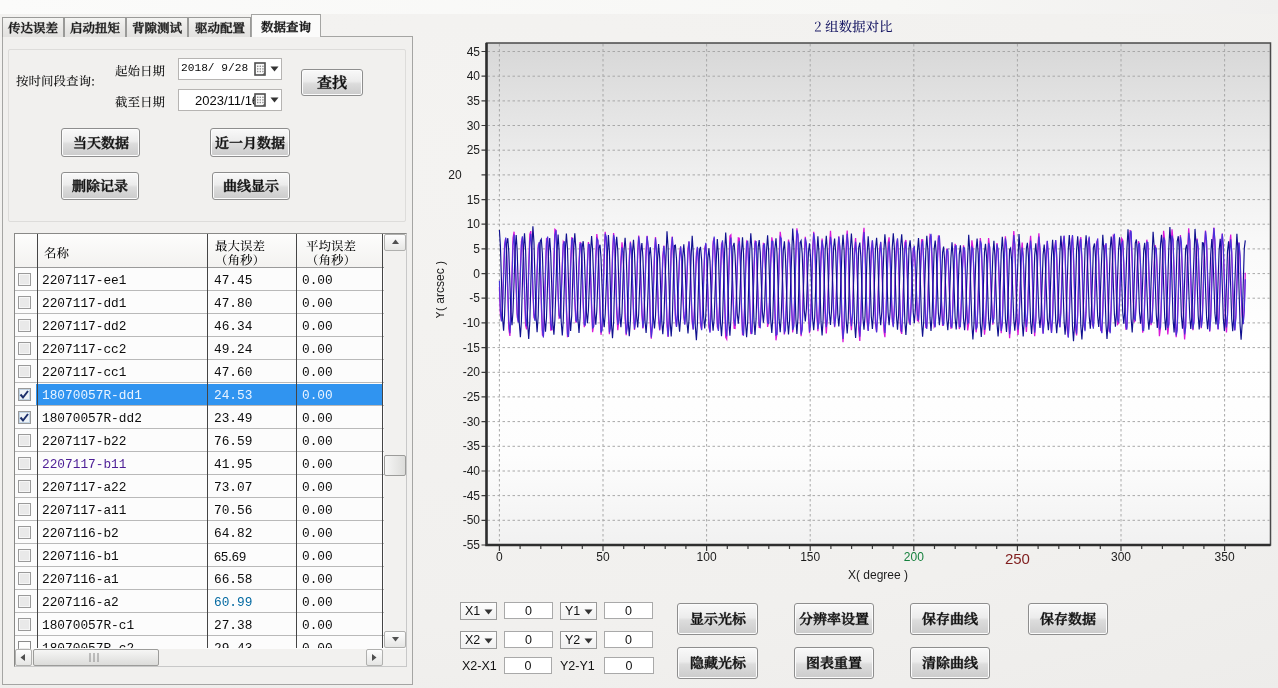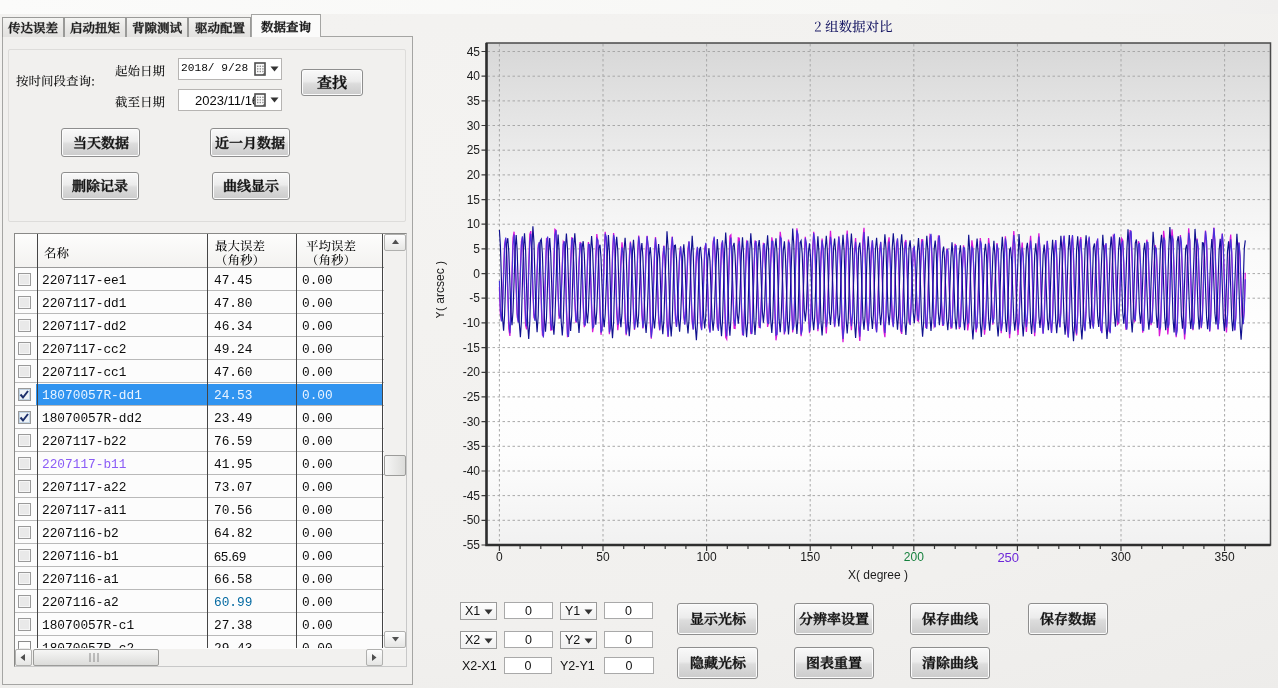--- a/index.html
+++ b/index.html
@@ -223,21 +223,21 @@
     <rect x="1.5" y="1.5" width="10" height="10" fill="none" stroke="#f6f6f6" stroke-width="1"></rect>
   </svg>
 <div class="abs" style="left:42px;top:434px;font-family:'Liberation Mono',monospace;font-size:12.8px;color:#0c0c0c">2207117-b22</div>
 <div class="abs" style="left:214px;top:434px;font-family:'Liberation Mono',monospace;font-size:12.8px;color:#0c0c0c">76.59</div>
 <div class="abs" style="left:302px;top:434px;font-family:'Liberation Mono',monospace;font-size:12.8px;color:#0c0c0c">0.00</div>
 <div class="abs" style="left:15px;top:474px;width:369px;height:1px;background:#b9b9b9"></div>
 <svg class="abs" style="left:18px;top:457px" width="13" height="13">
     <rect x="0.5" y="0.5" width="12" height="12" fill="#e9e9e9" stroke="#9a9a9a"></rect>
     <rect x="1.5" y="1.5" width="10" height="10" fill="none" stroke="#f6f6f6" stroke-width="1"></rect>
   </svg>
-<div class="abs" style="left:42px;top:457px;font-family:'Liberation Mono',monospace;font-size:12.8px;color:#8b5cf6">2207117-b11</div>
+<div class="abs" style="left:42px;top:457px;font-family:'Liberation Mono',monospace;font-size:12.8px;color:#4c1d95">2207117-b11</div>
 <div class="abs" style="left:214px;top:457px;font-family:'Liberation Mono',monospace;font-size:12.8px;color:#0c0c0c">41.95</div>
 <div class="abs" style="left:302px;top:457px;font-family:'Liberation Mono',monospace;font-size:12.8px;color:#0c0c0c">0.00</div>
 <div class="abs" style="left:15px;top:497px;width:369px;height:1px;background:#b9b9b9"></div>
 <svg class="abs" style="left:18px;top:480px" width="13" height="13">
     <rect x="0.5" y="0.5" width="12" height="12" fill="#e9e9e9" stroke="#9a9a9a"></rect>
     <rect x="1.5" y="1.5" width="10" height="10" fill="none" stroke="#f6f6f6" stroke-width="1"></rect>
   </svg>
 <div class="abs" style="left:42px;top:480px;font-family:'Liberation Mono',monospace;font-size:12.8px;color:#0c0c0c">2207117-a22</div>
 <div class="abs" style="left:214px;top:480px;font-family:'Liberation Mono',monospace;font-size:12.8px;color:#0c0c0c">73.07</div>
 <div class="abs" style="left:302px;top:480px;font-family:'Liberation Mono',monospace;font-size:12.8px;color:#0c0c0c">0.00</div>
@@ -348,42 +348,42 @@
     <path d="M486.5 43 V545 H1270.5" fill="none" stroke="#2e2e2e" stroke-width="2.5"></path>
     <polyline points="499.4,287.1 500.4,314.3 501.5,321.0 502.5,303.1 503.6,271.3 504.6,244.3 505.7,238.2 506.7,256.5 507.8,295.2 508.8,329.0 509.9,336.0 510.9,312.2 512.0,271.5 513.0,238.1 514.1,231.7 515.1,256.2 516.2,290.2 517.2,317.0 518.3,321.6 519.3,301.2 520.4,268.0 521.4,241.5 522.4,237.5 523.5,258.3 524.5,294.6 525.6,325.4 526.6,329.4 527.7,304.3 528.7,264.8 529.8,234.4 530.8,231.1 531.9,256.8 532.9,294.2 534.0,317.6 535.0,319.7 536.1,299.1 537.1,268.1 538.2,245.0 539.2,243.5 540.3,264.5 541.3,305.2 542.4,334.9 543.4,336.1 544.4,308.3 545.5,267.8 546.5,238.6 547.6,238.1 548.6,266.5 549.7,300.6 550.7,330.1 551.8,330.0 552.8,300.2 553.9,258.4 554.9,229.4 556.0,230.3 557.0,260.7 558.1,296.6 559.1,318.0 560.2,316.8 561.2,293.7 562.3,262.5 563.3,241.6 564.4,243.4 565.4,266.9 566.4,310.6 567.5,337.1 568.5,334.1 569.6,303.4 570.6,263.1 571.7,237.2 572.7,241.0 573.8,272.2 574.8,302.4 575.9,322.7 576.9,319.2 578.0,293.9 579.0,261.8 580.1,242.0 581.1,246.1 582.2,271.8 583.2,306.8 584.3,327.1 585.3,322.3 586.4,295.1 587.4,261.8 588.4,242.1 589.5,247.6 590.5,275.1 591.6,310.1 592.6,332.2 593.7,325.3 594.7,293.5 595.8,255.6 596.8,234.1 597.9,241.7 598.9,274.0 600.0,312.9 601.0,334.8 602.1,326.2 603.1,292.2 604.2,253.0 605.2,231.8 606.3,241.1 607.3,275.5 608.4,314.0 609.4,334.3 610.4,324.5 611.5,290.6 612.5,252.6 613.6,233.0 614.6,243.5 615.7,277.8 616.7,313.6 617.8,330.1 618.8,320.5 619.9,290.6 620.9,258.1 622.0,242.2 623.0,252.5 624.1,282.7 625.1,318.8 626.2,335.1 627.2,323.7 628.3,291.4 629.3,257.2 630.4,241.6 631.4,253.6 632.5,286.3 633.5,314.7 634.5,330.0 635.6,317.3 636.6,284.2 637.7,250.2 638.7,235.5 639.8,248.9 640.8,282.4 641.9,314.7 642.9,328.5 644.0,314.9 645.0,281.8 646.1,248.9 647.1,235.7 648.2,250.0 649.2,283.3 650.3,324.9 651.3,338.8 652.4,322.6 653.4,285.8 654.5,250.3 655.5,237.1 656.5,254.0 657.6,291.0 658.6,319.8 659.7,330.4 660.7,315.8 661.8,284.7 662.8,255.6 663.9,245.6 664.9,260.8 666.0,292.0 667.0,325.8 668.1,337.0 669.1,318.4 670.2,281.1 671.2,247.1 672.3,236.6 673.3,255.8 674.4,293.3 675.4,318.8 676.5,326.7 677.5,310.9 678.5,280.7 679.6,254.0 680.6,246.7 681.7,263.0 682.7,293.3 683.8,317.1 684.8,324.2 685.9,306.8 686.9,275.2 688.0,248.2 689.0,241.7 690.1,259.6 691.1,296.6 692.2,323.1 693.2,329.1 694.3,310.8 695.3,279.2 696.4,253.0 697.4,247.6 698.5,266.3 699.5,296.9 700.5,324.3 701.6,329.4 702.6,309.1 703.7,275.4 704.7,248.3 705.8,243.8 706.8,264.6 707.9,297.7 708.9,327.3 710.0,331.6 711.0,308.1 712.1,270.7 713.1,241.6 714.2,237.9 715.2,261.9 716.3,299.6 717.3,326.8 718.4,329.6 719.4,306.4 720.5,270.9 721.5,244.1 722.5,241.8 723.6,265.5 724.6,305.6 725.7,337.3 726.7,339.2 727.8,310.1 728.8,267.3 729.9,236.0 730.9,234.9 732.0,264.4 733.0,301.2 734.1,328.2 735.1,328.5 736.2,302.0 737.2,264.4 738.3,237.9 739.3,238.2 740.4,265.1 741.4,308.0 742.5,334.4 743.5,333.4 744.5,305.5 745.6,267.4 746.6,241.4 747.7,243.1 748.7,271.3 749.8,308.8 750.8,334.0 751.9,331.6 752.9,303.1 754.0,265.3 755.0,240.5 756.1,243.5 757.1,272.4 758.2,306.2 759.2,328.0 760.3,324.7 761.3,298.2 762.4,264.2 763.4,242.8 764.5,246.6 765.5,273.5 766.5,305.2 767.6,326.9 768.6,322.2 769.7,293.9 770.7,258.6 771.8,237.3 772.8,242.6 773.9,271.3 774.9,315.5 776.0,340.3 777.0,333.2 778.1,298.2 779.1,256.2 780.2,231.9 781.2,239.7 782.3,275.0 783.3,314.0 784.4,334.5 785.4,327.0 786.5,295.9 787.5,259.6 788.5,239.6 789.6,247.6 790.6,279.0 791.7,311.2 792.7,332.4 793.8,322.9 794.8,288.2 795.9,248.9 796.9,228.2 798.0,238.4 799.0,273.4 800.1,317.3 801.1,336.3 802.2,325.9 803.2,292.2 804.3,255.2 805.3,236.7 806.4,247.7 807.4,281.7 808.5,315.2 809.5,333.2 810.5,321.3 811.6,286.5 812.6,249.4 813.7,231.8 814.7,244.4 815.8,279.5 816.8,315.9 817.9,331.3 818.9,319.2 820.0,286.9 821.0,253.3 822.1,238.5 823.1,251.1 824.2,283.7 825.2,317.7 826.3,333.4 827.3,318.8 828.4,282.5 829.4,245.9 830.5,230.8 831.5,246.1 832.5,282.6 833.6,314.4 834.6,327.1 835.7,313.1 836.7,280.5 837.8,248.6 838.8,236.4 839.9,251.0 840.9,283.8 842.0,327.9 843.0,342.3 844.1,323.6 845.1,282.8 846.2,244.2 847.2,230.5 848.3,249.9 849.3,290.9 850.4,319.5 851.4,330.2 852.5,313.6 853.5,279.5 854.6,248.1 855.6,238.0 856.6,255.2 857.7,289.5 858.7,329.2 859.8,340.9 860.8,319.0 861.9,276.6 862.9,238.8 864.0,227.8 865.0,250.3 866.1,292.9 867.1,322.4 868.2,330.6 869.2,312.1 870.3,277.9 871.3,248.2 872.4,240.7 873.4,259.8 874.5,295.5 875.5,324.8 876.6,331.8 877.6,312.2 878.6,277.7 879.7,248.7 880.7,242.4 881.8,262.5 882.8,298.4 883.9,330.6 884.9,337.1 886.0,313.9 887.0,274.9 888.1,243.1 889.1,237.4 890.2,261.1 891.2,294.0 892.3,321.6 893.3,326.0 894.4,304.8 895.4,270.4 896.5,243.3 897.5,239.5 898.6,261.3 899.6,301.0 900.6,330.4 901.7,333.9 902.7,309.6 903.8,271.8 904.8,242.9 905.9,240.1 906.9,265.0 908.0,298.3 909.0,321.8 910.1,323.6 911.1,302.7 912.2,271.5 913.2,248.4 914.3,247.2 915.3,268.5 916.4,295.8 917.4,320.4 918.5,321.2 919.5,297.8 920.6,264.0 921.6,239.9 922.6,239.8 923.7,263.7 924.7,300.5 925.8,327.3 926.8,326.8 927.9,299.4 928.9,261.2 930.0,235.0 931.0,236.2 932.1,264.1 933.1,301.5 934.2,326.7 935.2,324.9 936.3,297.3 937.3,260.1 938.4,235.5 939.4,238.0 940.5,266.1 941.5,305.6 942.6,325.9 943.6,323.3 944.6,299.4 945.7,268.4 946.7,248.6 947.8,251.7 948.8,276.0 949.9,307.6 950.9,328.8 952.0,324.8 953.0,298.0 954.1,264.4 955.1,243.9 956.2,248.5 957.2,275.6 958.3,309.3 959.3,329.0 960.4,323.9 961.4,297.1 962.5,264.4 963.5,245.3 964.6,251.0 965.6,278.2 966.6,310.4 967.7,330.4 968.7,323.7 969.8,294.4 970.8,259.8 971.9,240.4 972.9,247.7 974.0,277.4 975.0,312.6 976.1,332.3 977.1,324.1 978.2,292.9 979.2,257.1 980.3,238.0 981.3,246.8 982.4,278.4 983.4,315.7 984.5,334.7 985.5,325.1 986.6,292.6 987.6,256.4 988.6,238.1 989.7,248.4 990.7,281.2 991.8,309.6 992.8,324.6 993.9,315.4 994.9,287.6 996.0,257.6 997.0,243.1 998.1,252.8 999.1,280.9 1000.2,316.6 1001.2,333.1 1002.3,321.0 1003.3,287.4 1004.4,252.2 1005.4,236.3 1006.5,249.0 1007.5,282.9 1008.6,321.3 1009.6,338.3 1010.6,323.5 1011.7,285.7 1012.7,247.3 1013.8,231.0 1014.8,246.5 1015.9,284.5 1016.9,321.4 1018.0,334.9 1019.0,321.0 1020.1,288.0 1021.1,255.4 1022.2,242.5 1023.2,256.9 1024.3,290.2 1025.3,319.2 1026.4,332.0 1027.4,316.4 1028.5,281.5 1029.5,248.1 1030.6,235.9 1031.6,252.1 1032.6,287.2 1033.7,323.8 1034.7,336.3 1035.8,318.2 1036.8,280.2 1037.9,244.9 1038.9,233.2 1040.0,251.9 1041.0,290.0 1042.1,323.6 1043.1,333.5 1044.2,316.1 1045.2,281.6 1046.3,250.5 1047.3,241.1 1048.4,259.0 1049.4,293.6 1050.5,324.0 1051.5,332.8 1052.6,314.2 1053.6,279.2 1054.6,248.6 1055.7,240.4 1056.7,259.5 1057.8,294.5 1058.8,319.5 1059.9,326.9 1060.9,307.5 1062.0,272.7 1063.0,243.1 1064.1,236.2 1065.1,256.1 1066.2,297.2 1067.2,329.9 1068.3,336.9 1069.3,314.0 1070.4,274.7 1071.4,242.4 1072.5,236.1 1073.5,259.5 1074.6,298.6 1075.6,330.0 1076.6,335.5 1077.7,311.8 1078.7,273.0 1079.8,241.9 1080.8,237.1 1081.9,261.2 1082.9,297.2 1084.0,326.0 1085.0,329.8 1086.1,306.5 1087.1,269.7 1088.2,241.3 1089.2,238.0 1090.3,261.8 1091.3,297.9 1092.4,324.6 1093.4,327.1 1094.5,303.8 1095.5,268.5 1096.6,242.1 1097.6,240.2 1098.7,263.9 1099.7,304.1 1100.7,330.3 1101.8,331.5 1102.8,307.1 1103.9,271.4 1104.9,245.5 1106.0,244.9 1107.0,269.7 1108.1,302.9 1109.1,331.1 1110.2,331.1 1111.2,302.9 1112.3,263.1 1113.3,235.4 1114.4,236.0 1115.4,264.7 1116.5,300.4 1117.5,324.5 1118.6,323.3 1119.6,297.3 1120.7,262.1 1121.7,238.4 1122.7,240.2 1123.8,266.5 1124.8,303.2 1125.9,329.7 1126.9,326.8 1128.0,296.3 1129.0,256.1 1130.1,230.1 1131.1,233.6 1132.2,264.6 1133.2,301.8 1134.3,322.2 1135.3,318.8 1136.4,293.5 1137.4,261.2 1138.5,241.2 1139.5,245.1 1140.6,270.8 1141.6,310.4 1142.7,332.6 1143.7,327.4 1144.7,297.9 1145.8,261.5 1146.8,239.7 1147.9,245.5 1148.9,275.4 1150.0,307.0 1151.0,325.1 1152.1,319.5 1153.1,293.6 1154.2,262.7 1155.2,245.0 1156.3,251.1 1157.3,277.2 1158.4,313.8 1159.4,336.2 1160.5,327.6 1161.5,292.9 1162.6,252.8 1163.6,230.9 1164.7,240.3 1165.7,275.3 1166.7,313.4 1167.8,334.5 1168.8,324.5 1169.9,289.3 1170.9,249.7 1172.0,229.2 1173.0,239.9 1174.1,275.5 1175.1,317.9 1176.2,337.1 1177.2,326.1 1178.3,291.5 1179.3,253.7 1180.4,235.1 1181.4,246.7 1182.5,281.7 1183.5,319.9 1184.6,339.5 1185.6,326.1 1186.7,287.7 1187.7,247.0 1188.7,228.2 1189.8,242.3 1190.8,281.0 1191.9,315.3 1192.9,330.3 1194.0,318.1 1195.0,286.0 1196.1,252.9 1197.1,238.5 1198.2,251.3 1199.2,283.8 1200.3,313.5 1201.3,328.2 1202.4,314.0 1203.4,279.3 1204.5,244.7 1205.5,230.6 1206.6,245.5 1207.6,280.4 1208.7,317.2 1209.7,331.6 1210.7,315.1 1211.8,277.6 1212.8,241.3 1213.9,227.6 1214.9,244.7 1216.0,282.5 1217.0,317.5 1218.1,329.5 1219.1,313.1 1220.2,278.0 1221.2,245.0 1222.3,233.5 1223.3,250.6 1224.4,285.9 1225.4,321.4 1226.5,332.5 1227.5,314.5 1228.6,278.2 1229.6,245.0 1230.7,234.6 1231.7,253.2 1232.7,289.8 1233.8,321.5 1234.8,330.3 1235.9,313.2 1236.9,280.2 1238.0,250.9 1239.0,242.7 1240.1,260.5 1241.1,293.7 1242.2,316.2 1243.2,323.8 1244.3,305.7 1245.3,272.7" fill="none" stroke="#d916d9" stroke-width="1.25"></polyline>
     <polyline points="499.4,280.8 500.4,310.2 501.5,321.5 502.5,307.9 503.6,277.6 504.6,248.4 505.7,237.6 506.7,251.6 507.8,287.0 508.8,321.1 509.9,333.1 510.9,316.0 512.0,279.8 513.0,245.9 514.1,234.5 515.1,252.2 516.2,283.8 517.2,313.1 518.3,322.6 519.3,306.5 520.4,274.4 521.4,245.3 522.4,236.4 523.5,253.0 524.5,286.4 525.6,317.5 526.6,326.5 527.7,308.0 528.7,273.0 529.8,242.3 530.8,233.9 531.9,252.9 532.9,288.2 534.0,314.4 535.0,321.0 536.1,304.2 537.1,274.0 538.2,248.2 539.2,242.1 540.3,259.3 541.3,297.4 542.4,330.3 543.4,337.5 544.4,314.8 545.5,275.5 546.5,243.1 547.6,236.6 548.6,259.9 549.7,292.2 550.7,324.1 551.8,329.9 552.8,306.1 553.9,266.8 554.9,235.3 556.0,230.3 557.0,254.7 558.1,290.9 559.1,315.2 560.2,318.7 561.2,299.2 562.3,268.3 563.3,244.3 564.4,241.4 565.4,261.4 566.4,303.2 567.5,333.8 568.5,336.9 569.6,310.6 570.6,270.5 571.7,240.3 572.7,238.0 573.8,264.9 574.8,296.5 575.9,320.2 576.9,321.6 578.0,299.7 579.0,267.6 580.1,244.3 581.1,243.6 582.2,266.0 583.2,300.8 584.3,324.8 585.3,325.0 586.4,301.3 587.4,267.8 588.4,244.3 589.5,244.7 590.5,268.9 591.6,302.5 592.6,327.8 593.7,326.7 594.7,299.9 595.8,263.2 596.8,238.4 597.9,240.2 598.9,267.5 600.0,306.0 601.0,332.6 602.1,330.0 603.1,299.8 604.2,259.8 605.2,233.8 606.3,237.2 607.3,268.0 608.4,307.4 609.4,332.4 610.4,328.4 611.5,298.0 612.5,259.1 613.6,234.8 614.6,239.4 615.7,270.4 616.7,306.1 617.8,324.8 618.8,320.7 619.9,296.1 620.9,265.7 622.0,247.4 623.0,252.2 624.1,277.1 625.1,313.0 626.2,333.8 627.2,327.7 628.3,298.3 629.3,263.0 630.4,242.7 631.4,249.5 632.5,279.3 633.5,309.0 634.5,329.0 635.6,321.5 636.6,291.2 637.7,255.8 638.7,236.5 639.8,244.6 640.8,275.3 641.9,309.2 642.9,327.7 644.0,319.2 645.0,288.7 646.1,254.3 647.1,236.4 648.2,245.5 649.2,276.4 650.3,318.6 651.3,337.4 652.4,326.9 653.4,293.3 654.5,256.6 655.5,238.4 656.5,249.6 657.6,283.5 658.6,315.0 659.7,329.8 660.7,319.9 661.8,291.0 662.8,260.4 663.9,246.0 664.9,256.6 666.0,285.7 667.0,320.1 668.1,336.5 669.1,323.4 670.2,288.6 671.2,252.8 672.3,237.0 673.3,250.7 674.4,285.8 675.4,314.6 676.5,326.9 677.5,315.3 678.5,286.7 679.6,258.1 680.6,246.4 681.7,258.5 682.7,287.3 683.8,312.9 684.8,324.6 685.9,311.5 686.9,281.5 688.0,252.3 689.0,241.2 690.1,254.8 691.1,290.4 692.2,319.1 693.2,329.7 694.3,315.7 695.3,285.4 696.4,256.9 697.4,246.9 698.5,261.4 699.5,290.3 700.5,320.3 701.6,330.3 702.6,314.4 703.7,282.0 704.7,252.3 705.8,242.8 706.8,259.2 707.9,290.5 708.9,323.0 710.0,332.8 711.0,314.1 712.1,277.9 713.1,245.7 714.2,236.5 715.2,255.8 716.3,292.8 717.3,323.0 718.4,331.0 719.4,312.2 720.5,277.6 721.5,247.8 722.5,240.3 723.6,259.6 724.6,296.5 725.7,328.8 726.7,336.3 727.8,314.5 728.8,276.4 729.9,244.4 730.9,237.6 732.0,259.9 733.0,293.1 734.1,320.4 735.1,325.7 736.2,305.8 737.2,272.6 738.3,245.6 739.3,240.8 740.4,261.1 741.4,300.9 742.5,331.0 743.5,335.7 744.5,312.2 745.6,274.4 746.6,244.7 747.7,240.6 748.7,264.6 749.8,301.8 750.8,330.8 751.9,334.1 752.9,309.8 754.0,272.2 755.0,243.6 756.1,240.9 757.1,265.7 758.2,300.0 759.2,325.4 760.3,327.2 761.3,304.3 762.4,270.3 763.4,245.3 764.5,244.1 765.5,267.3 766.5,298.3 767.6,322.8 768.6,323.4 769.7,299.6 770.7,265.5 771.8,241.3 772.8,241.3 773.9,265.4 774.9,306.9 776.0,335.1 777.0,334.4 778.1,305.1 779.1,264.7 780.2,237.0 781.2,238.4 782.3,268.0 783.3,307.6 784.4,332.4 785.4,330.4 786.5,302.8 787.5,265.9 788.5,241.6 789.6,244.1 790.6,272.1 791.7,304.3 792.7,330.2 793.8,326.6 794.8,295.7 795.9,255.7 796.9,230.3 798.0,234.6 799.0,265.9 800.1,310.9 801.1,334.6 802.2,329.8 803.2,299.5 804.3,261.5 805.3,238.3 806.4,243.6 807.4,274.4 808.5,308.8 809.5,331.8 810.5,325.6 811.6,294.0 812.6,255.6 813.7,233.2 814.7,240.0 815.8,272.0 816.8,309.7 817.9,329.2 818.9,322.5 820.0,293.5 821.0,259.5 822.1,240.4 823.1,247.7 824.2,277.0 825.2,308.6 826.3,327.3 827.3,319.3 828.4,289.3 829.4,255.0 830.5,236.8 831.5,245.4 832.5,275.7 833.6,309.1 834.6,326.5 835.7,317.4 836.7,287.2 837.8,253.8 838.8,236.9 839.9,246.6 840.9,277.1 842.0,319.8 843.0,338.9 844.1,326.9 845.1,290.9 846.2,252.3 847.2,233.8 848.3,246.5 849.3,282.8 850.4,312.0 851.4,326.3 852.5,315.6 853.5,286.2 854.6,255.6 855.6,241.9 856.6,253.1 857.7,282.7 858.7,320.2 859.8,336.6 860.8,322.0 861.9,285.1 862.9,247.7 864.0,232.0 865.0,247.2 866.1,284.4 867.1,317.8 868.2,330.9 869.2,317.1 870.3,284.7 871.3,252.8 872.4,240.3 873.4,254.6 874.5,288.7 875.5,320.4 876.6,332.4 877.6,317.5 878.6,284.5 879.7,253.1 880.7,241.7 881.8,257.2 882.8,290.4 883.9,321.9 884.9,332.9 886.0,316.7 887.0,283.0 888.1,251.8 889.1,241.5 890.2,258.2 891.2,287.4 892.3,317.6 893.3,327.1 894.4,310.2 895.4,277.0 896.5,247.2 897.5,238.3 898.6,255.7 899.6,293.3 900.6,323.7 901.7,332.3 902.7,313.9 903.8,279.5 904.8,249.5 905.9,241.7 906.9,260.6 908.0,292.3 909.0,318.5 910.1,324.9 911.1,307.9 912.2,277.4 913.2,251.6 914.3,245.7 915.3,263.3 916.4,288.9 917.4,314.9 918.5,320.3 919.5,302.1 920.6,270.9 921.6,245.4 922.6,240.5 923.7,259.3 924.7,293.4 925.8,323.8 926.8,329.0 927.9,306.0 928.9,268.3 930.0,238.4 931.0,233.9 932.1,257.5 933.1,294.6 934.2,323.5 935.2,327.3 936.3,303.8 937.3,266.9 938.4,238.6 939.4,235.5 940.5,259.5 941.5,299.9 942.6,323.4 943.6,325.5 944.6,305.0 945.7,274.0 946.7,251.0 947.8,249.5 948.8,270.5 949.9,301.5 950.9,326.3 952.0,327.3 953.0,304.2 954.1,270.5 955.1,246.2 956.2,245.8 957.2,269.5 958.3,303.4 959.3,326.7 960.4,326.6 961.4,303.2 962.5,270.3 963.5,247.4 964.6,248.1 965.6,272.1 966.6,302.2 967.7,323.5 968.7,322.3 969.8,299.3 970.8,268.0 971.9,247.1 972.9,248.9 974.0,272.4 975.0,305.9 976.1,329.5 977.1,326.8 978.2,299.5 979.2,263.7 980.3,240.7 981.3,244.0 982.4,271.8 983.4,308.0 984.5,329.9 985.5,326.1 986.6,298.8 987.6,264.2 988.6,242.8 989.7,247.2 990.7,274.9 991.8,304.4 992.8,323.2 993.9,318.7 994.9,293.6 996.0,262.7 997.0,244.4 998.1,249.5 999.1,274.9 1000.2,310.1 1001.2,331.0 1002.3,324.4 1003.3,294.4 1004.4,258.6 1005.4,238.3 1006.5,245.5 1007.5,275.9 1008.6,313.1 1009.6,334.1 1010.6,325.8 1011.7,293.2 1012.7,255.4 1013.8,235.0 1014.8,244.0 1015.9,277.0 1016.9,313.3 1018.0,329.7 1019.0,321.8 1020.1,294.2 1021.1,263.4 1022.2,247.6 1023.2,256.0 1024.3,283.8 1025.3,311.1 1026.4,327.2 1027.4,317.7 1028.5,288.2 1029.5,256.2 1030.6,240.6 1031.6,250.6 1032.6,280.3 1033.7,316.0 1034.7,332.8 1035.8,321.0 1036.8,287.8 1037.9,252.7 1038.9,236.5 1040.0,248.8 1041.0,282.4 1042.1,318.6 1043.1,333.6 1044.2,321.1 1045.2,288.6 1046.3,255.3 1047.3,240.9 1048.4,254.0 1049.4,286.7 1050.5,319.2 1051.5,333.0 1052.6,319.3 1053.6,286.2 1054.6,253.3 1055.7,240.0 1056.7,254.2 1057.8,287.5 1058.8,314.9 1059.9,327.4 1060.9,312.7 1062.0,279.6 1063.0,247.6 1064.1,235.6 1065.1,250.8 1066.2,289.5 1067.2,325.1 1068.3,337.8 1069.3,320.1 1070.4,282.4 1071.4,247.1 1072.5,235.1 1073.5,253.3 1074.6,290.8 1075.6,323.2 1076.6,333.7 1077.7,316.1 1078.7,280.8 1079.8,248.7 1080.8,238.7 1081.9,256.8 1082.9,290.1 1084.0,321.8 1085.0,331.1 1086.1,312.4 1087.1,276.8 1088.2,245.3 1089.2,236.6 1090.3,255.8 1091.3,291.2 1092.4,320.9 1093.4,328.6 1094.5,309.6 1095.5,275.2 1096.6,245.8 1097.6,238.6 1098.7,258.1 1099.7,297.4 1100.7,326.7 1101.8,333.2 1102.8,313.1 1103.9,278.1 1104.9,249.0 1106.0,243.1 1107.0,263.7 1108.1,295.5 1109.1,327.4 1110.2,333.3 1111.2,309.7 1112.3,270.5 1113.3,239.0 1114.4,233.7 1115.4,257.8 1116.5,293.1 1117.5,318.9 1118.6,322.6 1119.6,302.1 1120.7,269.4 1121.7,244.0 1122.7,240.7 1123.8,261.7 1124.8,295.8 1125.9,326.4 1126.9,329.6 1128.0,303.4 1129.0,263.4 1130.1,233.2 1131.1,230.7 1132.2,257.4 1133.2,295.6 1134.3,318.9 1135.3,320.2 1136.4,298.9 1137.4,267.4 1138.5,244.4 1139.5,243.6 1140.6,265.3 1141.6,303.9 1142.7,330.1 1143.7,330.4 1144.7,304.6 1145.8,267.9 1146.8,242.1 1147.9,242.4 1148.9,268.7 1150.0,301.3 1151.0,322.8 1152.1,322.0 1153.1,299.3 1154.2,268.3 1155.2,247.2 1156.3,248.5 1157.3,271.5 1158.4,304.7 1159.4,329.5 1160.5,327.2 1161.5,299.1 1162.6,261.9 1163.6,237.5 1164.7,240.5 1165.7,269.0 1166.7,304.3 1167.8,328.0 1168.8,324.4 1169.9,295.7 1170.9,258.8 1172.0,235.6 1173.0,239.9 1174.1,269.0 1175.1,311.4 1176.2,335.4 1177.2,330.3 1178.3,299.0 1179.3,260.1 1180.4,236.6 1181.4,242.5 1182.5,274.2 1183.5,311.2 1184.6,334.5 1185.6,327.9 1186.7,295.1 1187.7,255.7 1188.7,232.9 1189.8,240.3 1190.8,273.5 1191.9,309.8 1192.9,329.3 1194.0,322.2 1195.0,292.8 1196.1,258.4 1197.1,239.5 1198.2,247.2 1199.2,276.9 1200.3,307.8 1201.3,327.4 1202.4,318.6 1203.4,286.6 1204.5,250.4 1205.5,231.3 1206.6,240.8 1207.6,273.2 1208.7,311.3 1209.7,331.0 1210.7,320.2 1211.8,285.4 1212.8,247.1 1213.9,228.0 1214.9,239.5 1216.0,274.7 1217.0,312.1 1218.1,329.2 1219.1,318.0 1220.2,285.2 1221.2,250.2 1222.3,233.7 1223.3,245.6 1224.4,278.7 1225.4,312.8 1226.5,327.5 1227.5,316.1 1228.6,285.3 1229.6,253.5 1230.7,239.4 1231.7,251.5 1232.7,282.5 1233.8,316.9 1234.8,330.5 1235.9,318.0 1236.9,286.8 1238.0,255.4 1239.0,242.5 1240.1,255.6 1241.1,287.1 1242.2,311.8 1243.2,324.2 1244.3,310.6 1245.3,279.3" fill="none" stroke="#4634d8" stroke-width="1.15"></polyline>
     <polyline points="499.4,230.0 500.4,245.8 501.5,281.9 502.5,317.1 503.6,330.8 504.6,315.0 505.7,278.9 506.7,243.7 507.8,238.2 508.8,251.9 509.9,283.0 510.9,313.4 512.0,325.2 513.0,311.5 514.1,280.4 515.1,250.0 516.2,235.1 517.2,251.1 518.3,287.6 519.3,323.2 520.4,337.1 521.4,321.1 522.4,284.6 523.5,248.9 524.5,233.4 525.6,249.9 526.6,287.7 527.7,324.7 528.7,339.0 529.8,322.5 530.8,284.7 531.9,247.8 532.9,226.3 534.0,242.9 535.0,280.8 536.1,317.8 537.1,332.2 538.2,315.6 539.2,277.8 540.3,240.8 541.3,239.1 542.4,253.7 543.4,286.8 544.4,319.1 545.5,331.7 546.5,317.2 547.6,284.1 548.6,251.8 549.7,238.1 550.7,253.3 551.8,287.8 552.8,321.5 553.9,334.7 554.9,319.6 556.0,285.0 557.0,251.3 558.1,234.6 559.1,250.4 560.2,286.5 561.2,321.7 562.3,335.5 563.3,319.7 564.4,283.6 565.4,248.5 566.4,233.5 567.5,248.7 568.5,283.6 569.6,317.6 570.6,330.9 571.7,315.7 572.7,280.8 573.8,246.9 574.8,233.4 575.9,249.0 576.9,284.6 578.0,319.4 579.0,332.9 580.1,317.4 581.1,281.8 582.2,247.1 583.2,241.2 584.3,254.1 585.3,283.4 586.4,312.0 587.4,323.2 588.4,310.4 589.5,281.1 590.5,252.6 591.6,236.0 592.6,249.9 593.7,281.6 594.7,312.6 595.8,324.7 596.8,310.8 597.9,279.1 598.9,248.2 600.0,244.7 601.0,257.7 602.1,287.2 603.1,316.0 604.2,327.2 605.2,314.3 606.3,284.9 607.3,256.1 608.4,235.0 609.4,251.2 610.4,288.1 611.5,324.0 612.5,338.1 613.6,322.0 614.6,285.2 615.7,249.3 616.7,236.7 617.8,250.9 618.8,283.3 619.9,314.9 620.9,327.2 622.0,313.1 623.0,280.8 624.1,249.2 625.1,237.9 626.2,253.3 627.2,288.5 628.3,322.9 629.3,336.3 630.4,320.9 631.4,285.8 632.5,251.5 633.5,239.9 634.5,253.6 635.6,284.9 636.6,315.5 637.7,327.4 638.7,313.7 639.8,282.5 640.8,251.9 641.9,243.1 642.9,257.2 644.0,289.4 645.0,320.8 646.1,333.0 647.1,319.0 648.2,286.9 649.2,255.5 650.3,247.2 651.3,260.0 652.4,289.0 653.4,317.4 654.5,328.5 655.5,315.8 656.5,286.7 657.6,258.4 658.6,244.0 659.7,258.1 660.7,290.4 661.8,321.9 662.8,334.2 663.9,320.0 664.9,287.8 666.0,256.4 667.0,231.2 668.1,247.7 669.1,285.3 670.2,322.1 671.2,336.5 672.3,320.0 673.3,282.3 674.4,245.6 675.4,245.1 676.5,258.7 677.5,289.7 678.5,319.9 679.6,331.6 680.6,318.1 681.7,287.2 682.7,256.9 683.8,244.3 684.8,258.3 685.9,290.2 686.9,321.3 688.0,333.4 689.0,319.5 690.1,287.6 691.1,256.5 692.2,235.9 693.2,252.2 694.3,289.6 695.3,326.1 696.4,340.3 697.4,323.9 698.5,286.5 699.5,250.1 700.5,246.8 701.6,259.6 702.6,288.8 703.7,317.3 704.7,328.5 705.8,315.6 706.8,286.4 707.9,257.8 708.9,248.2 710.0,261.2 711.0,290.7 712.1,319.5 713.1,330.7 714.2,317.8 715.2,288.2 716.3,259.4 717.3,239.1 718.4,254.3 719.4,289.1 720.5,322.9 721.5,336.1 722.5,320.9 723.6,286.1 724.6,252.2 725.7,232.6 726.7,248.8 727.8,285.7 728.8,321.8 729.9,335.8 730.9,319.6 732.0,282.6 733.0,246.5 734.1,242.8 735.1,255.5 736.2,284.5 737.2,312.8 738.3,323.8 739.3,311.1 740.4,282.0 741.4,253.7 742.5,237.4 743.5,253.0 744.5,288.8 745.6,323.7 746.6,337.3 747.7,321.6 748.7,285.8 749.8,250.8 750.8,233.3 751.9,249.2 752.9,285.6 754.0,321.1 755.0,334.9 756.1,318.9 757.1,282.5 758.2,246.9 759.2,240.1 760.3,253.1 761.3,282.7 762.4,311.6 763.4,322.8 764.5,309.8 765.5,280.2 766.5,251.2 767.6,235.4 768.6,250.7 769.7,285.6 770.7,319.7 771.8,333.0 772.8,317.6 773.9,282.6 774.9,248.5 776.0,238.3 777.0,253.0 778.1,286.6 779.1,319.4 780.2,332.2 781.2,317.4 782.3,283.8 783.3,250.9 784.4,241.3 785.4,255.9 786.5,289.2 787.5,321.8 788.5,334.4 789.6,319.8 790.6,286.4 791.7,253.8 792.7,228.5 793.8,245.0 794.8,282.7 795.9,319.5 796.9,333.9 798.0,317.3 799.0,279.6 800.1,242.7 801.1,240.7 802.2,253.4 803.2,282.3 804.3,310.5 805.3,321.5 806.4,308.8 807.4,279.8 808.5,251.5 809.5,243.2 810.5,256.8 811.6,288.0 812.6,318.4 813.7,330.3 814.7,316.6 815.8,285.4 816.8,254.9 817.9,236.3 818.9,251.8 820.0,287.3 821.0,321.9 822.1,335.4 823.1,319.8 824.2,284.3 825.2,249.7 826.3,235.9 827.3,249.8 828.4,281.8 829.4,312.9 830.5,325.0 831.5,311.0 832.5,279.1 833.6,247.9 834.6,238.5 835.7,252.3 836.7,283.8 837.8,314.5 838.8,326.5 839.9,312.7 840.9,281.2 842.0,250.5 843.0,234.8 844.1,250.3 845.1,285.6 846.2,320.1 847.2,333.5 848.3,318.0 849.3,282.7 850.4,248.2 851.4,233.5 852.5,249.9 853.5,287.3 854.6,323.8 855.6,338.0 856.6,321.6 857.7,284.2 858.7,247.8 859.8,242.5 860.8,256.2 861.9,287.4 862.9,317.9 864.0,329.7 865.0,316.1 866.1,284.9 867.1,254.5 868.2,236.2 869.2,250.7 870.3,283.9 871.3,316.3 872.4,328.9 873.4,314.4 874.5,281.2 875.5,248.9 876.6,237.7 877.6,251.5 878.6,282.7 879.7,313.3 880.7,325.2 881.8,311.5 882.8,280.3 883.9,249.7 884.9,234.3 886.0,248.6 887.0,281.0 888.1,312.7 889.1,325.1 890.2,310.9 891.2,278.5 892.3,246.8 893.3,233.2 894.4,248.4 895.4,282.9 896.5,316.6 897.5,329.7 898.6,314.6 899.6,280.1 900.6,246.5 901.7,234.2 902.7,250.0 903.8,286.1 904.8,321.3 905.9,335.0 906.9,319.3 908.0,283.2 909.0,248.1 910.1,240.4 911.1,253.4 912.2,283.0 913.2,311.9 914.3,323.2 915.3,310.2 916.4,280.7 917.4,251.8 918.5,238.1 919.5,253.6 920.6,288.9 921.6,323.3 922.6,336.7 923.7,321.3 924.7,286.1 925.8,251.7 926.8,235.8 927.9,250.7 928.9,284.7 930.0,317.9 931.0,330.9 932.1,316.0 933.1,282.1 934.2,248.9 935.2,240.5 936.3,253.8 937.3,284.0 938.4,313.5 939.4,325.1 940.5,311.8 941.5,281.7 942.6,252.2 943.6,246.6 944.6,259.7 945.7,289.6 946.7,318.8 947.8,330.2 948.8,317.1 949.9,287.3 950.9,258.2 952.0,242.2 953.0,255.9 954.1,287.1 955.1,317.6 956.2,329.5 957.2,315.8 958.3,284.6 959.3,254.2 960.4,245.4 961.4,258.7 962.5,289.1 963.5,318.8 964.6,330.3 965.6,317.1 966.6,286.7 967.7,257.1 968.7,234.8 969.8,251.2 970.8,288.7 971.9,325.3 972.9,339.5 974.0,323.1 975.0,285.7 976.1,249.2 977.1,238.5 978.2,254.0 979.2,289.2 980.3,323.5 981.3,336.9 982.4,321.5 983.4,286.4 984.5,252.0 985.5,243.7 986.6,257.4 987.6,288.5 988.6,318.9 989.7,330.8 990.7,317.1 991.8,286.0 992.8,255.7 993.9,240.9 994.9,255.9 996.0,290.1 997.0,323.4 998.1,336.4 999.1,321.5 1000.2,287.3 1001.2,254.0 1002.3,236.7 1003.3,251.7 1004.4,285.7 1005.4,319.0 1006.5,331.9 1007.5,317.0 1008.6,283.0 1009.6,249.7 1010.6,248.1 1011.7,261.0 1012.7,290.7 1013.8,319.6 1014.8,330.8 1015.9,317.9 1016.9,288.2 1018.0,259.3 1019.0,234.0 1020.1,250.1 1021.1,286.8 1022.2,322.5 1023.2,336.5 1024.3,320.4 1025.3,283.7 1026.4,248.0 1027.4,242.8 1028.5,257.1 1029.5,289.7 1030.6,321.6 1031.6,334.0 1032.6,319.7 1033.7,287.0 1034.7,255.1 1035.8,243.4 1036.8,256.7 1037.9,287.0 1038.9,316.5 1040.0,328.0 1041.0,314.7 1042.1,284.4 1043.1,254.9 1044.2,244.5 1045.2,257.9 1046.3,288.6 1047.3,318.6 1048.4,330.2 1049.4,316.8 1050.5,286.1 1051.5,256.1 1052.6,239.8 1053.6,254.5 1054.6,287.9 1055.7,320.5 1056.7,333.2 1057.8,318.6 1058.8,285.1 1059.9,252.4 1060.9,235.8 1062.0,251.3 1063.0,286.7 1064.1,321.3 1065.1,334.8 1066.2,319.3 1067.2,283.7 1068.3,249.1 1069.3,235.1 1070.4,251.7 1071.4,289.7 1072.5,326.7 1073.5,341.1 1074.6,324.5 1075.6,286.4 1076.6,249.3 1077.7,236.2 1078.7,252.4 1079.8,289.3 1080.8,325.4 1081.9,339.4 1082.9,323.2 1084.0,286.2 1085.0,250.1 1086.1,235.2 1087.1,249.8 1088.2,283.3 1089.2,316.0 1090.3,328.7 1091.3,314.0 1092.4,280.5 1093.4,247.7 1094.5,243.5 1095.5,256.6 1096.6,286.5 1097.6,315.7 1098.7,327.0 1099.7,313.9 1100.7,283.9 1101.8,254.7 1102.8,234.7 1103.9,251.0 1104.9,288.3 1106.0,324.7 1107.0,338.9 1108.1,322.5 1109.1,285.2 1110.2,248.7 1111.2,236.5 1112.3,250.6 1113.3,282.9 1114.4,314.4 1115.4,326.7 1116.5,312.5 1117.5,280.1 1118.6,248.6 1119.6,237.2 1120.7,250.8 1121.7,281.8 1122.7,312.0 1123.8,323.8 1124.8,310.2 1125.9,279.1 1126.9,248.8 1128.0,229.3 1129.0,245.5 1130.1,282.4 1131.1,318.5 1132.2,332.5 1133.2,316.3 1134.3,279.3 1135.3,243.2 1136.4,239.5 1137.4,252.7 1138.5,282.9 1139.5,312.4 1140.6,323.8 1141.6,310.6 1142.7,280.4 1143.7,250.9 1144.7,242.9 1145.8,256.5 1146.8,287.6 1147.9,318.0 1148.9,329.8 1150.0,316.2 1151.0,285.0 1152.1,254.6 1153.1,231.8 1154.2,246.8 1155.2,281.2 1156.3,314.8 1157.3,327.9 1158.4,312.8 1159.4,278.4 1160.5,244.8 1161.5,234.7 1162.6,249.7 1163.6,283.8 1164.7,317.1 1165.7,330.1 1166.7,315.1 1167.8,281.0 1168.8,247.7 1169.9,227.1 1170.9,243.6 1172.0,281.3 1173.0,318.2 1174.1,332.5 1175.1,316.0 1176.2,278.3 1177.2,241.4 1178.3,236.2 1179.3,250.7 1180.4,283.8 1181.4,316.1 1182.5,328.7 1183.5,314.2 1184.6,281.1 1185.6,248.8 1186.7,244.7 1187.7,257.9 1188.7,288.1 1189.8,317.5 1190.8,329.0 1191.9,315.8 1192.9,285.7 1194.0,256.3 1195.0,228.9 1196.1,244.7 1197.1,280.6 1198.2,315.7 1199.2,329.4 1200.3,313.7 1201.3,277.7 1202.4,242.7 1203.4,243.0 1204.5,256.5 1205.5,287.3 1206.6,317.4 1207.6,329.1 1208.7,315.7 1209.7,284.9 1210.7,254.8 1211.8,239.0 1212.8,252.5 1213.9,283.0 1214.9,312.9 1216.0,324.5 1217.0,311.2 1218.1,280.6 1219.1,250.8 1220.2,238.7 1221.2,253.1 1222.3,286.1 1223.3,318.3 1224.4,330.9 1225.4,316.5 1226.5,283.5 1227.5,251.4 1228.6,241.3 1229.6,255.4 1230.7,287.5 1231.7,318.8 1232.7,331.1 1233.8,317.0 1234.8,285.0 1235.9,253.7 1236.9,233.8 1238.0,250.4 1239.0,288.3 1240.1,325.2 1241.1,339.6 1242.2,323.1 1243.2,285.3 1244.3,248.4 1245.3,240.4" fill="none" stroke="#10108e" stroke-width="1.15"></polyline>
   </svg>
 <div class="abs" style="left:430px;top:44.5px;width:50px;text-align:right;font-size:12px;color:#1c1c1c">45</div>
 <div class="abs" style="left:430px;top:69.2px;width:50px;text-align:right;font-size:12px;color:#1c1c1c">40</div>
 <div class="abs" style="left:430px;top:93.9px;width:50px;text-align:right;font-size:12px;color:#1c1c1c">35</div>
 <div class="abs" style="left:430px;top:118.5px;width:50px;text-align:right;font-size:12px;color:#1c1c1c">30</div>
 <div class="abs" style="left:430px;top:143.2px;width:50px;text-align:right;font-size:12px;color:#1c1c1c">25</div>
-<div class="abs" style="left:430px;top:167.9px;width:50px;text-align:right;font-size:12px;color:#1c1c1c">20</div>
+<div class="abs" style="left:430px;top:167.9px;width:50px;text-align:center;font-size:12px;color:#1c1c1c">20</div>
 <div class="abs" style="left:430px;top:192.6px;width:50px;text-align:right;font-size:12px;color:#1c1c1c">15</div>
 <div class="abs" style="left:430px;top:217.2px;width:50px;text-align:right;font-size:12px;color:#1c1c1c">10</div>
 <div class="abs" style="left:430px;top:241.9px;width:50px;text-align:right;font-size:12px;color:#1c1c1c">5</div>
 <div class="abs" style="left:430px;top:266.6px;width:50px;text-align:right;font-size:12px;color:#1c1c1c">0</div>
 <div class="abs" style="left:430px;top:291.2px;width:50px;text-align:right;font-size:12px;color:#1c1c1c">-5</div>
 <div class="abs" style="left:430px;top:315.9px;width:50px;text-align:right;font-size:12px;color:#1c1c1c">-10</div>
 <div class="abs" style="left:430px;top:340.6px;width:50px;text-align:right;font-size:12px;color:#1c1c1c">-15</div>
 <div class="abs" style="left:430px;top:365.3px;width:50px;text-align:right;font-size:12px;color:#1c1c1c">-20</div>
 <div class="abs" style="left:430px;top:389.9px;width:50px;text-align:right;font-size:12px;color:#1c1c1c">-25</div>
 <div class="abs" style="left:430px;top:414.6px;width:50px;text-align:right;font-size:12px;color:#1c1c1c">-30</div>
 <div class="abs" style="left:430px;top:439.3px;width:50px;text-align:right;font-size:12px;color:#1c1c1c">-35</div>
 <div class="abs" style="left:430px;top:464.0px;width:50px;text-align:right;font-size:12px;color:#1c1c1c">-40</div>
 <div class="abs" style="left:430px;top:488.6px;width:50px;text-align:right;font-size:12px;color:#1c1c1c">-45</div>
 <div class="abs" style="left:430px;top:513.3px;width:50px;text-align:right;font-size:12px;color:#1c1c1c">-50</div>
 <div class="abs" style="left:430px;top:538.0px;width:50px;text-align:right;font-size:12px;color:#1c1c1c">-55</div>
 <div class="abs" style="left:479.4px;top:550px;width:40px;text-align:center;font-size:12px;color:#1c1c1c">0</div>
 <div class="abs" style="left:583.0px;top:550px;width:40px;text-align:center;font-size:12px;color:#1c1c1c">50</div>
 <div class="abs" style="left:686.6px;top:550px;width:40px;text-align:center;font-size:12px;color:#1c1c1c">100</div>
 <div class="abs" style="left:790.2px;top:550px;width:40px;text-align:center;font-size:12px;color:#1c1c1c">150</div>
 <div class="abs" style="left:893.8px;top:550px;width:40px;text-align:center;font-size:12px;color:#15803d">200</div>
-<div class="abs" style="left:997.4px;top:550px;width:40px;font-size:13px;color:#6d28d9">250</div>
+<div class="abs" style="left:997.4px;top:550px;width:40px;text-align:center;font-size:15px;color:#7f1d1d">250</div>
 <div class="abs" style="left:1101.0px;top:550px;width:40px;text-align:center;font-size:12px;color:#1c1c1c">300</div>
 <div class="abs" style="left:1204.6px;top:550px;width:40px;text-align:center;font-size:12px;color:#1c1c1c">350</div>
 <div class="abs" style="left:838px;top:568px;width:80px;text-align:center;font-size:12px;color:#1c1c1c">X( degree )</div>
 <svg class="abs" style="left:436px;top:245px" width="16" height="90">
     <text x="8" y="45" transform="rotate(-90 8 45)" text-anchor="middle" font-size="12" fill="#1c1c1c" font-family="Liberation Sans,sans-serif">Y( arcsec )</text>
   </svg>
 <div class="combo" style="left:460px;top:602px;width:37px;height:18px"></div>
 <div class="abs" style="left:465px;top:604px;font-size:12.5px;color:#111">X1</div>
 <svg class="abs" style="left:484px;top:609px" width="9" height="6">
     <path d="M0.5 0.5 L8.5 0.5 L4.5 5.5 Z" fill="#333"></path>

